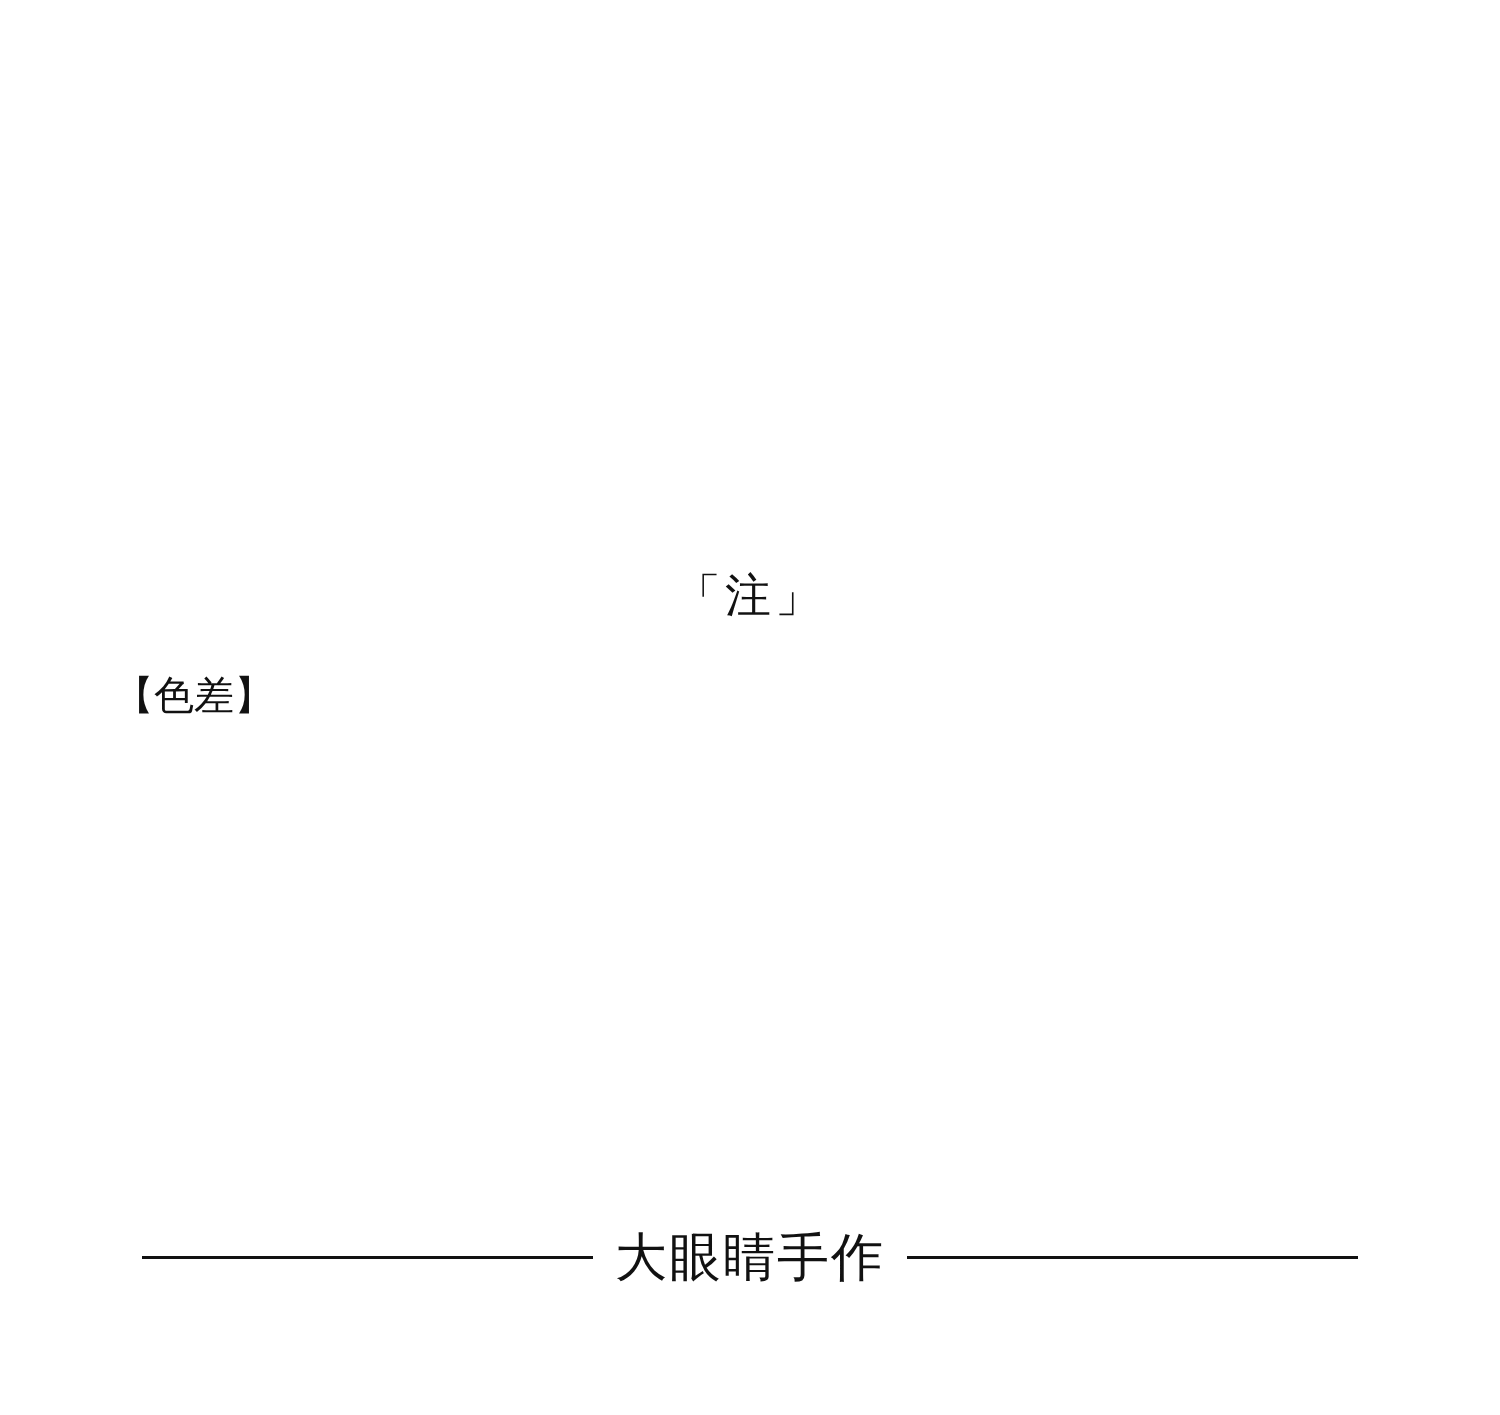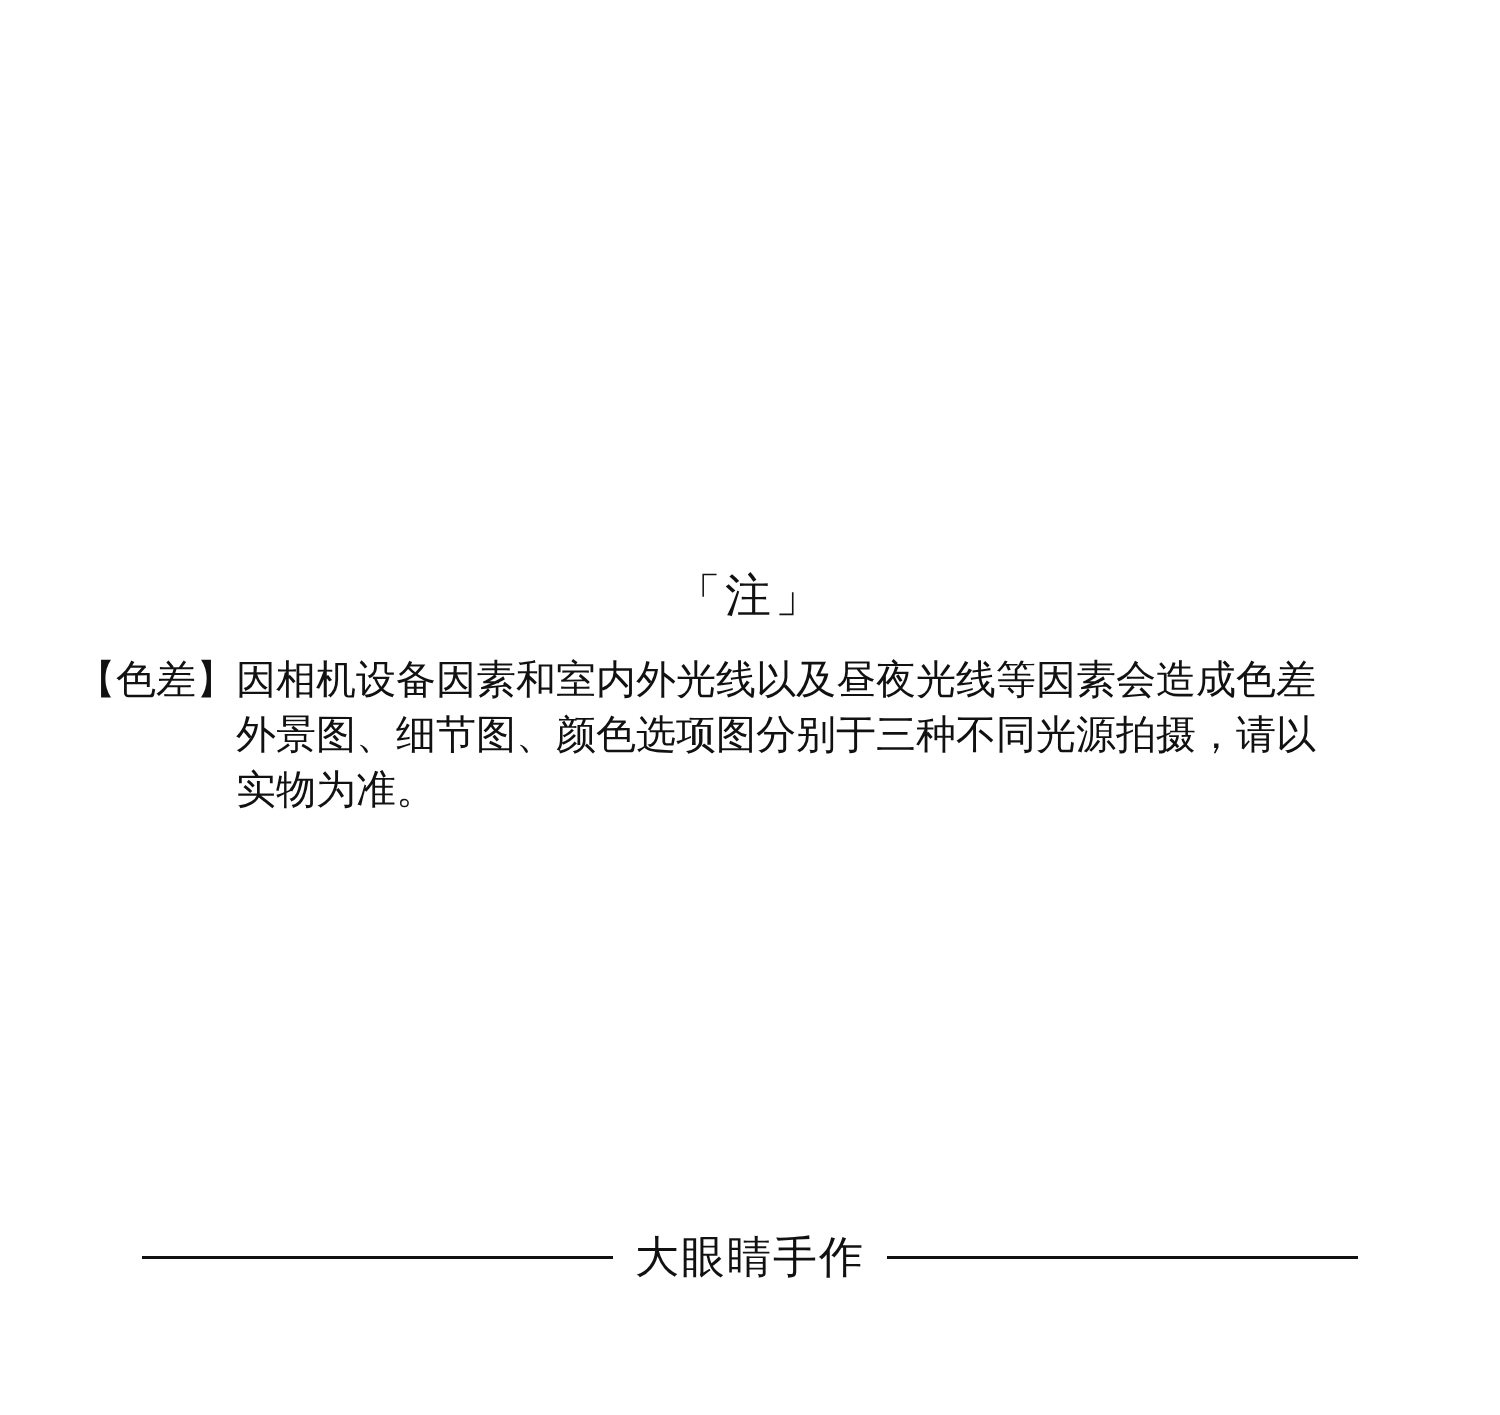--- a/index.html
+++ b/index.html
@@ -20,22 +20,22 @@
   }
   .note-title {
     text-align: center;
     font-size: 46px;
     line-height: 46px;
     height: 46px;
     letter-spacing: 4px;
     font-weight: 400;
   }
   .sections {
-    margin-top: 34px;
-    padding: 0 133px 0 76px;
+    margin-top: 50px;
+    padding: 0 133px 0 114px;
   }
   .section {
     display: flex;
     align-items: flex-start;
     font-size: 40px;
     line-height: 55px;
     font-weight: 400;
   }
   .section + .section {
     margin-top: 32px;
@@ -58,41 +58,38 @@
     padding: 0 142px;
     gap: 22px;
   }
   .footer-rule {
     flex: 1 1 0;
     height: 3px;
     background: #111111;
   }
   .brand {
     flex: 0 0 auto;
-    font-size: 44px;
+    font-size: 52px;
     line-height: 50px;
     letter-spacing: 2px;
     font-weight: 400;
     white-space: nowrap;
   }
 </style>
 </head>
 <body>
 
 <div class="page">
 
   <div class="note-title">「注」</div>
 
   <div class="sections">
 
     <div class="section">
       <div class="section-label">【色差】</div>
-      <div class="section-body">因相机设备因素和室内外光线以及昼夜光线等因素会造成色差
-外景图、细节图、颜色选项图分别于三种不同光源拍摄，请以
-实物为准。</div>
     </div>
 
     <div class="section">
     </div>
 
     <div class="section">
     </div>
 
   </div>
 

